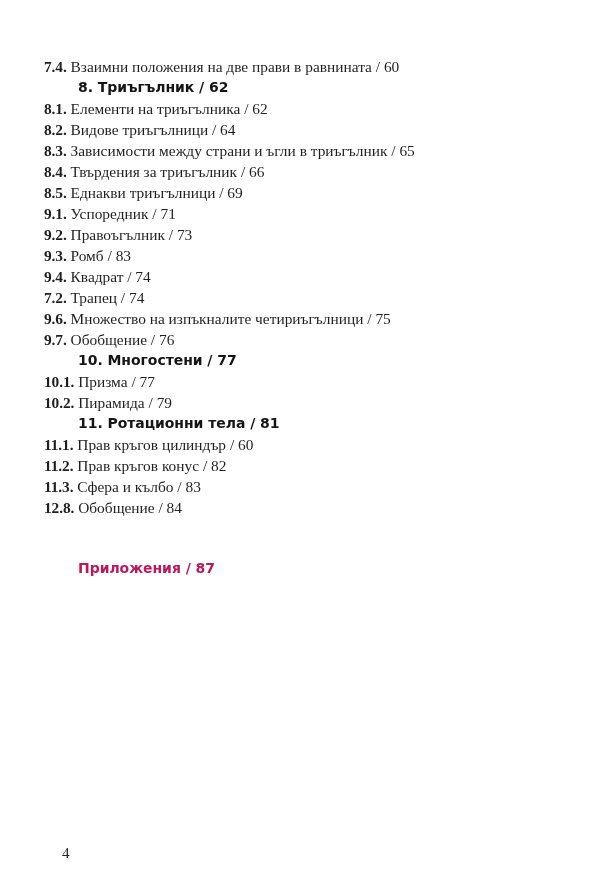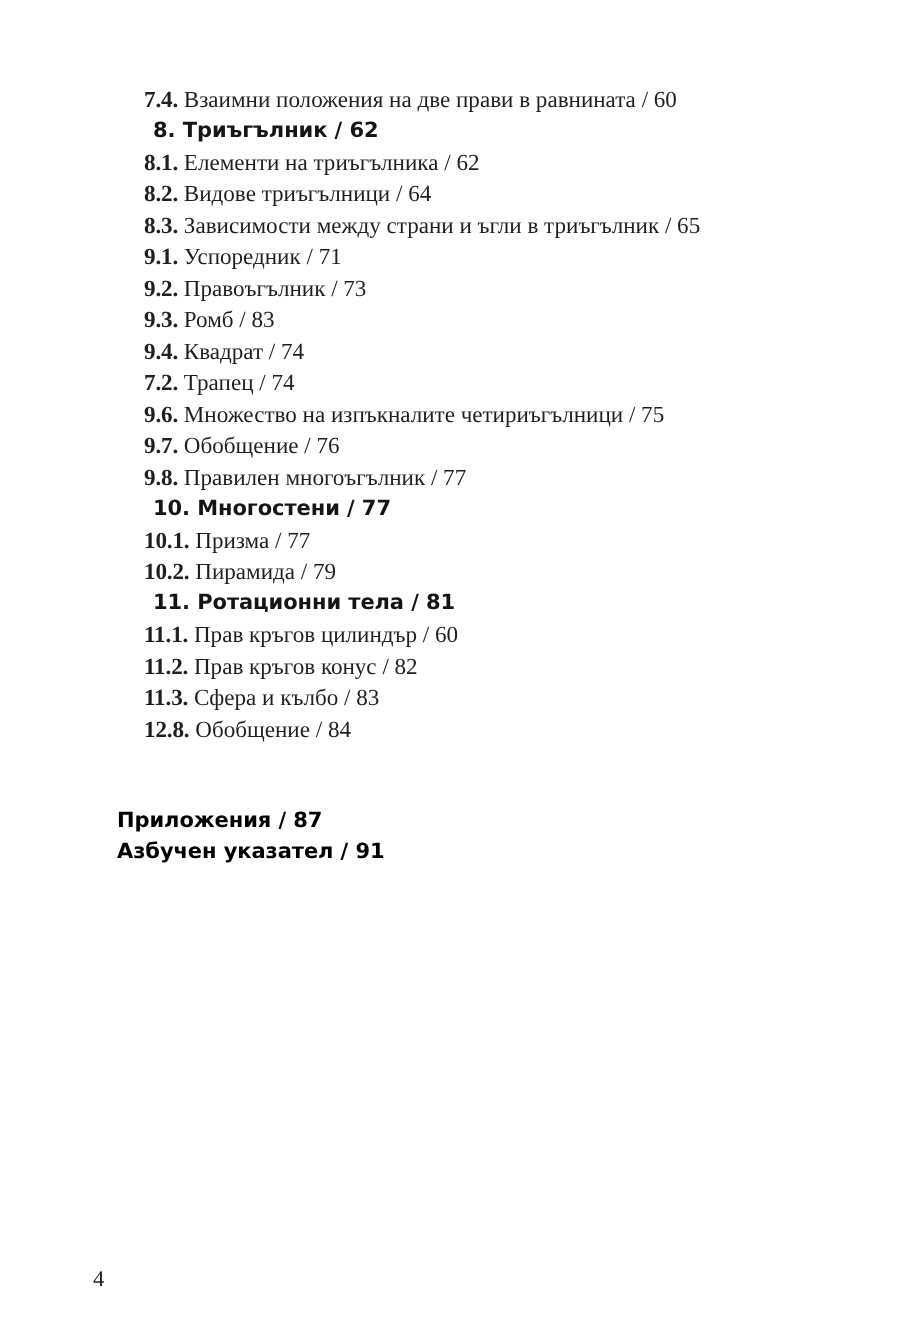--- a/index.html
+++ b/index.html
@@ -21,58 +21,58 @@
     position: absolute;
     left: 0;
     top: 56px;
     width: 600px;
   }
 
   
   .entry {
     height: 21px;
     line-height: 21px;
-    padding-left: 96px;
+    padding-left: 44px;
     font-size: 15.4px;
     font-family: "Liberation Serif", "DejaVu Serif", serif;
     font-weight: 400;
     color: #1f1f1f;
     white-space: nowrap;
   }
   .entry .num {
     font-weight: 700;
     letter-spacing: -0.1px;
   }
   .entry .txt {
     font-weight: 400;
   }
 
   
   .chapter {
     height: 21px;
     line-height: 21px;
-    padding-left: 102px;
+    padding-left: 78px;
     font-family: "DejaVu Sans", "Liberation Sans", sans-serif;
     font-weight: 700;
     font-size: 14px;
     letter-spacing: -0.05px;
     color: #151515;
     white-space: nowrap;
   }
 
   
   .tail {
     height: 21px;
     line-height: 21px;
     padding-left: 78px;
     font-family: "DejaVu Sans", "Liberation Sans", sans-serif;
     font-weight: 700;
     font-size: 14px;
     letter-spacing: -0.05px;
-    color: #000000;
+    color: #be185d;
     white-space: nowrap;
   }
   .tail-gap {
     height: 40px;
   }
 
   
   .folio {
     position: absolute;
     left: 62px;
@@ -84,34 +84,34 @@
 </style>
 </head>
 <body>
 
 <div id="toc">
     <div class="entry"><span class="num">7.4.</span> <span class="txt">Взаимни положения на две прави в равнината / 60</span></div>
     <div class="chapter">8. Триъгълник / 62</div>
     <div class="entry"><span class="num">8.1.</span> <span class="txt">Елементи на триъгълника / 62</span></div>
     <div class="entry"><span class="num">8.2.</span> <span class="txt">Видове триъгълници / 64</span></div>
     <div class="entry"><span class="num">8.3.</span> <span class="txt">Зависимости между страни и ъгли в триъгълник / 65</span></div>
+    <div class="entry"><span class="num">8.4.</span> <span class="txt">Твърдения за триъгълник / 66</span></div>
+    <div class="entry"><span class="num">8.5.</span> <span class="txt">Еднакви триъгълници / 69</span></div>
     <div class="entry"><span class="num">9.1.</span> <span class="txt">Успоредник / 71</span></div>
     <div class="entry"><span class="num">9.2.</span> <span class="txt">Правоъгълник / 73</span></div>
     <div class="entry"><span class="num">9.3.</span> <span class="txt">Ромб / 83</span></div>
     <div class="entry"><span class="num">9.4.</span> <span class="txt">Квадрат / 74</span></div>
     <div class="entry"><span class="num">7.2.</span> <span class="txt">Трапец / 74</span></div>
     <div class="entry"><span class="num">9.6.</span> <span class="txt">Множество на изпъкналите четириъгълници / 75</span></div>
     <div class="entry"><span class="num">9.7.</span> <span class="txt">Обобщение / 76</span></div>
-    <div class="entry"><span class="num">9.8.</span> <span class="txt">Правилен многоъгълник / 77</span></div>
     <div class="chapter">10. Многостени / 77</div>
     <div class="entry"><span class="num">10.1.</span> <span class="txt">Призма / 77</span></div>
     <div class="entry"><span class="num">10.2.</span> <span class="txt">Пирамида / 79</span></div>
     <div class="chapter">11. Ротационни тела / 81</div>
     <div class="entry"><span class="num">11.1.</span> <span class="txt">Прав кръгов цилиндър / 60</span></div>
     <div class="entry"><span class="num">11.2.</span> <span class="txt">Прав кръгов конус / 82</span></div>
     <div class="entry"><span class="num">11.3.</span> <span class="txt">Сфера и кълбо / 83</span></div>
     <div class="entry"><span class="num">12.8.</span> <span class="txt">Обобщение / 84</span></div>
     <div class="tail-gap"></div>
     <div class="tail">Приложения / 87</div>
-    <div class="tail">Азбучен указател / 91</div>
   </div>
 
 <div class="folio">4</div>
 
 </body></html>

